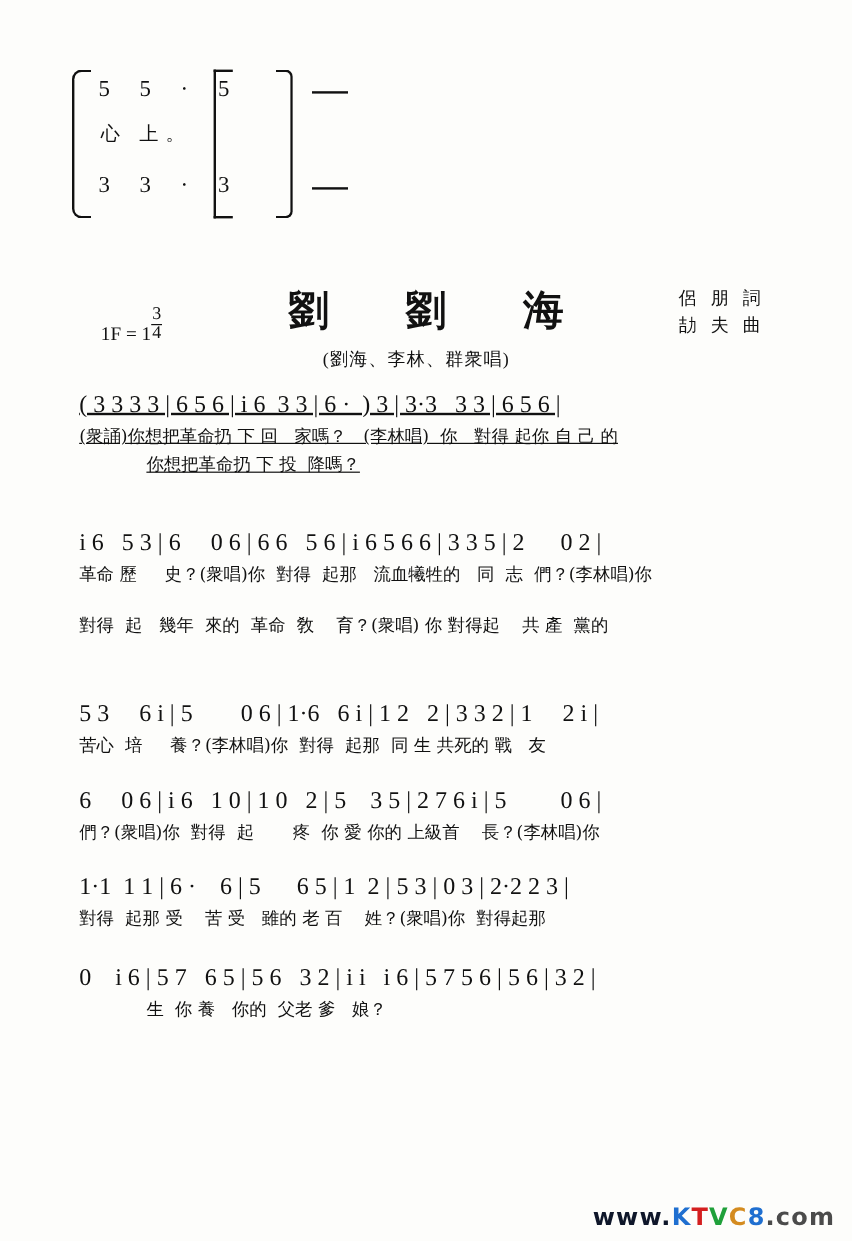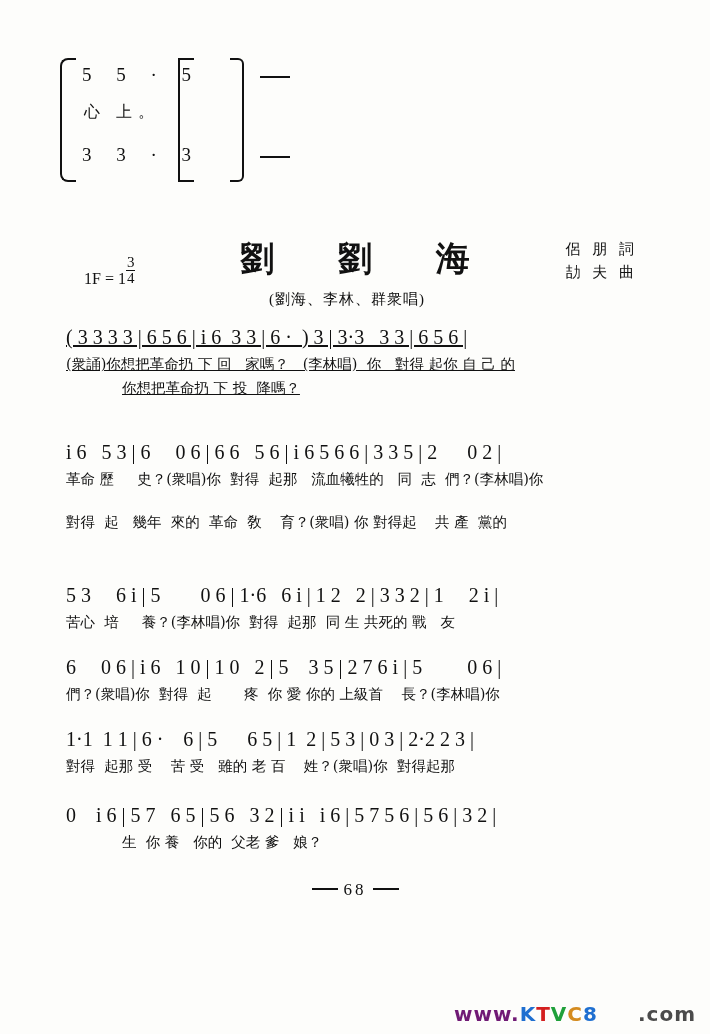--- a/index.html
+++ b/index.html
@@ -170,27 +170,27 @@
   
   .watermark {
     position: absolute;
     right: 14px;
     bottom: 8px;
     font-family: "DejaVu Sans", sans-serif;
     font-size: 20px;
     font-weight: 700;
     letter-spacing: 1px;
   }
-  .wm-www { color: #701a75; }
+  .wm-www { color: #0f172a; }
   .wm-k { color: #1f6fd0; }
   .wm-t { color: #d41f1f; }
   .wm-v { color: #1fa03a; }
   .wm-c { color: #d48b1f; }
   .wm-8 { color: #1f6fd0; }
-  .wm-com { color: #4b4b4b; margin-left: 40px; }
+  .wm-com { color: #4b4b4b; }
 </style>
 </head>
 <body>
 
 <div class="page">
 
   <div class="top-frag">
     <div class="brace"></div>
     <div class="brkt-in"></div>
     <div class="brkt-r"></div>
@@ -242,21 +242,18 @@
   <div class="system" style="top:724px;">
     <div class="notes">1·1  1 1 | 6 ·    6 | 5      6 5 | 1  2 | 5 3 | 0 3 | 2·2 2 3 |</div>
     <div class="lyrics">對得  起那 受    苦 受   雖的 老 百    姓？(衆唱)你  對得起那</div>
   </div>
 
   <div class="system" style="top:800px;">
     <div class="notes">0    i 6 | 5 7   6 5 | 5 6   3 2 | i i   i 6 | 5 7 5 6 | 5 6 | 3 2 |</div>
     <div class="lyrics indent">生  你 養   你的  父老 爹   娘？</div>
   </div>
 
-  <div class="pagenum">
-    <span class="bar"></span><span>68</span><span class="bar"></span>
-  </div>
 
   <div class="watermark">
     <span class="wm-www">www.</span><span class="wm-k">K</span><span class="wm-t">T</span><span class="wm-v">V</span><span class="wm-c">C</span><span class="wm-8">8</span><span class="wm-com">.com</span>
   </div>
 
 </div>
 
 </body></html>

